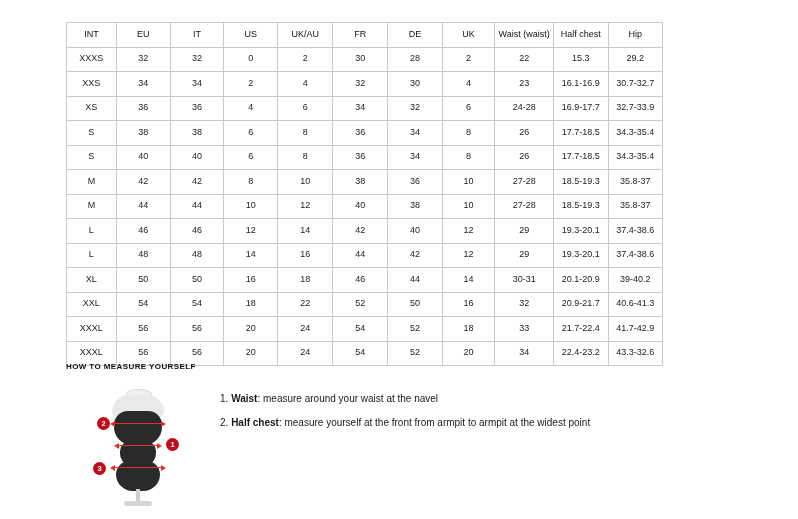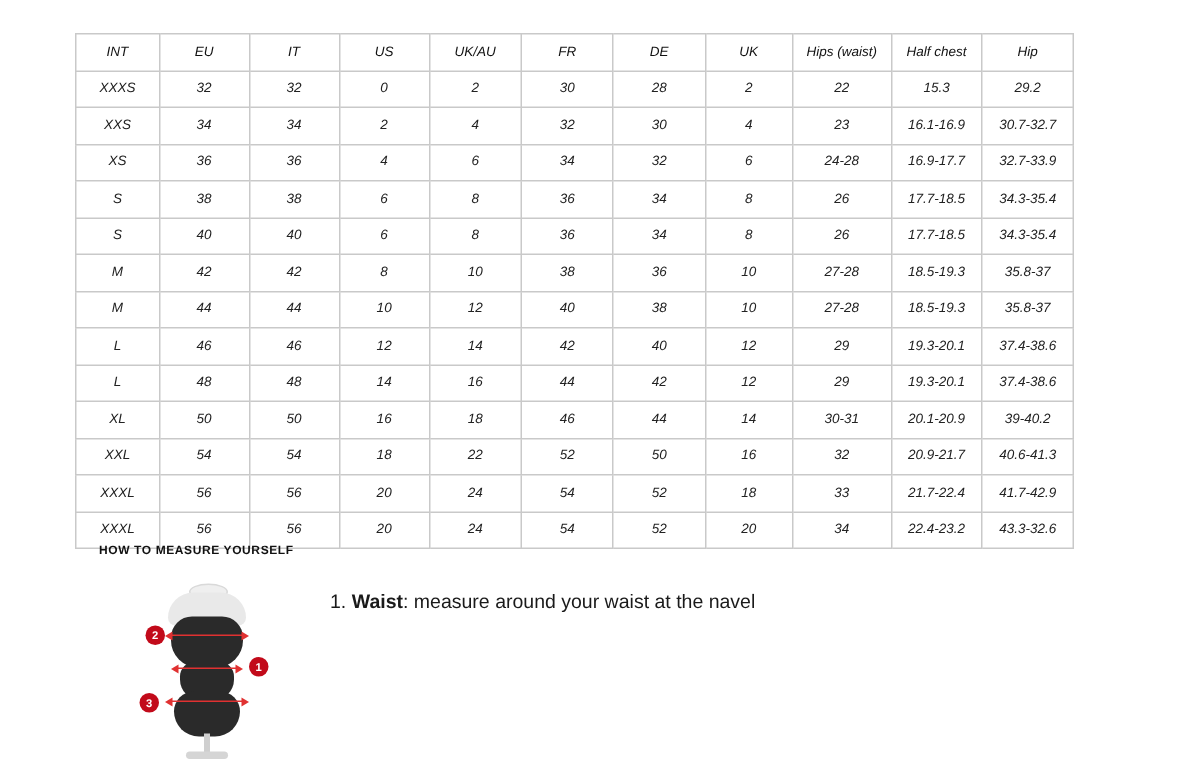--- a/index.html
+++ b/index.html
@@ -16,24 +16,23 @@
     overflow: hidden;
   }
   .page {
     position: relative;
     width: 798px;
     height: 519px;
   }
   
   .size-table-wrap {
     position: absolute;
-    left: 50px;
+    left: 66px;
     top: 22px;
-    width: 666px;
-    font-style: italic;
+    width: 597px;
   }
   table.size-table {
     border-collapse: collapse;
     width: 100%;
     table-layout: fixed;
   }
   table.size-table th,
   table.size-table td {
     border: 1px solid #c9c9c9;
     text-align: center;
@@ -88,21 +87,21 @@
     height: 130px;
     position: relative;
     flex: 0 0 140px;
   }
   .instructions {
     margin-left: 14px;
     padding-top: 10px;
   }
   .instructions p {
     margin: 0 0 12px 0;
-    font-size: 13px;
+    font-size: 10px;
     color: #1a1a1a;
     line-height: 1.2;
   }
   .instructions b { font-weight: bold; }
 
   
   .torso {
     position: absolute;
     left: 46px;
     top: 6px;
@@ -238,21 +237,21 @@
       <thead>
         <tr>
           <th>INT</th>
           <th>EU</th>
           <th>IT</th>
           <th>US</th>
           <th>UK/AU</th>
           <th>FR</th>
           <th>DE</th>
           <th>UK</th>
-          <th>Hips (waist)</th>
+          <th>Waist (waist)</th>
           <th>Half chest</th>
           <th>Hip</th>
         </tr>
       </thead>
       <tbody>
         <tr>
           <td>XXXS</td>
           <td>32</td>
           <td>32</td>
           <td>0</td>
@@ -444,18 +443,22 @@
         <div class="dot dot-1">1</div>
         <div class="dot dot-2">2</div>
         <div class="dot dot-3">3</div>
       </div>
 
       <div class="instructions">
         <p>
           <span>1.</span>
           <b>Waist</b><span>: measure around your waist at the navel</span>
         </p>
+        <p>
+          <span>2.</span>
+          <b>Half chest</b><span>: measure yourself at the front from armpit to armpit at the widest point</span>
+        </p>
       </div>
 
     </div>
   </div>
 
 </div>
 
 </body></html>

